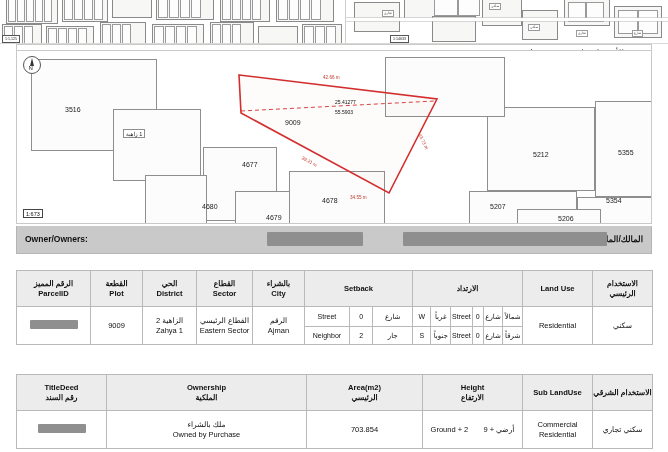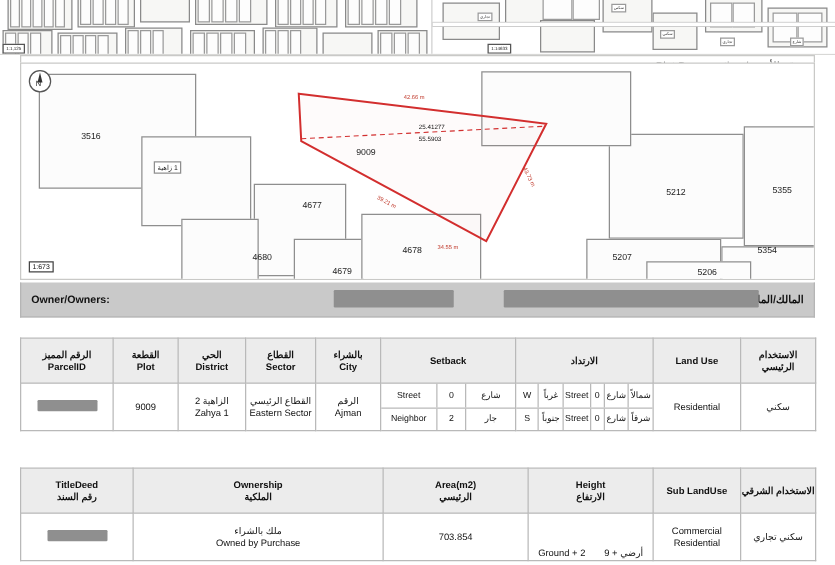--- a/index.html
+++ b/index.html
@@ -492,21 +492,21 @@
   <tr>
     <td class="val-cell">
       <span class="redact" style="position:relative; display:inline-block; width:48px; height:9px;"></span>
     </td>
     <td class="val-cell">
       <span class="ar">ملك بالشراء</span>
       <span class="en">Owned by Purchase</span>
     </td>
     <td class="val-cell">703.854</td>
     <td class="val-cell">
-      <div style="display:flex; align-items:flex-end; justify-content:space-around; height:100%;">
+      <div style="display:flex; align-items:center; justify-content:space-around; height:100%;">
         <span>Ground + 2</span>
         <span>أرضي + 9</span>
       </div>
     </td>
     <td class="val-cell">
       <span class="en">Commercial</span>
       <span class="en">Residential</span>
     </td>
     <td class="val-cell">سكني تجاري</td>
   </tr>

